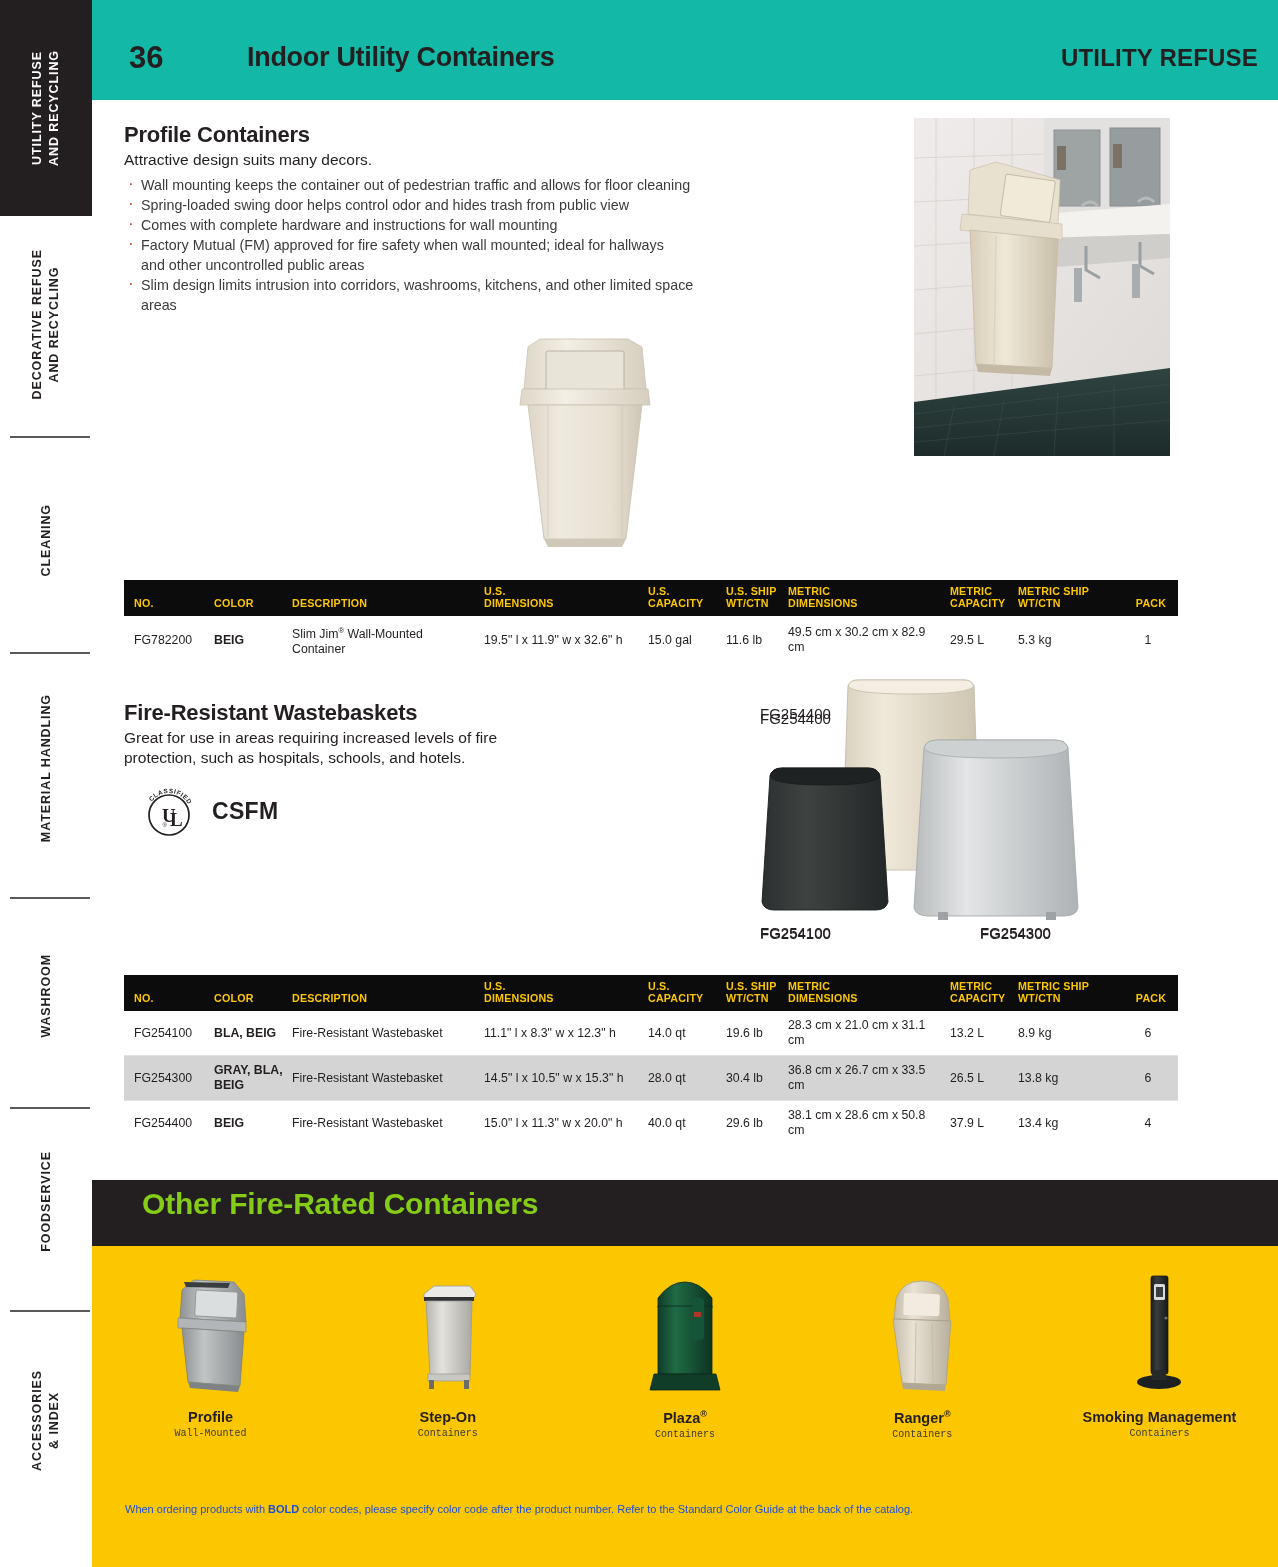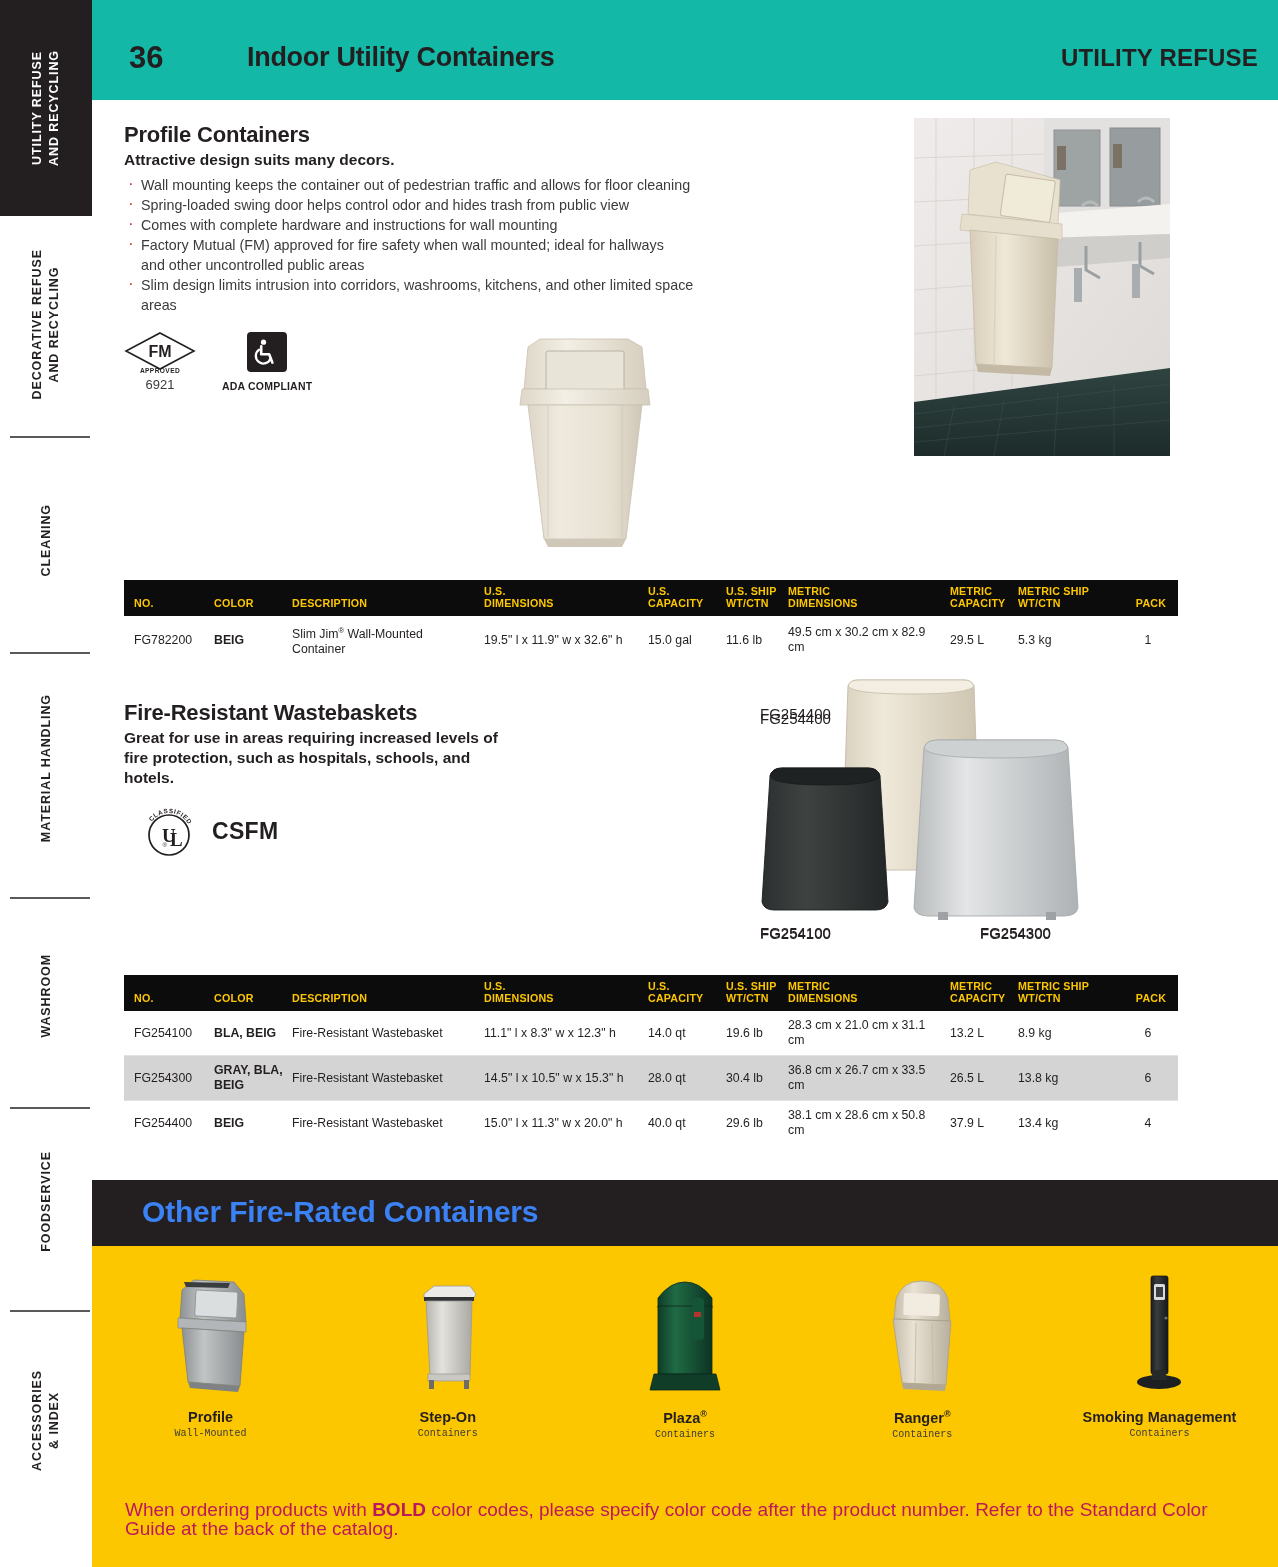--- a/index.html
+++ b/index.html
@@ -43,21 +43,21 @@
     font-size: 27px; font-weight: bold; color: #231f20;
     letter-spacing: -0.3px;
   }
   .header .hsection {
     position: absolute; right: 20px; top: 44px;
     font-size: 24px; font-weight: bold; color: #231f20;
     letter-spacing: 0.2px;
   }
 
   h2.sec-title { font-size: 22px; font-weight: bold; color: #231f20; letter-spacing: -0.2px; }
-  .sec-sub { font-size: 15.5px; font-weight: bold; color: #231f20; line-height: 20px; margin-top: 2px; }
+  .sec-sub { font-size: 15.5px; font-weight: normal; color: #231f20; line-height: 20px; margin-top: 2px; }
   ul.bullets { list-style: none; margin-top: 5px; }
   ul.bullets li {
     position: relative; padding-left: 17px;
     font-size: 14.3px; color: #3b3b3b; line-height: 20px;
   }
   ul.bullets li::before {
     content: "·"; position: absolute; left: 4px; top: -1px;
     color: #c0392b; font-size: 17px; line-height: 20px;
   }
 
@@ -101,32 +101,32 @@
   table.spec tbody td.bold { font-weight: bold; }
   table.spec tbody td.lastcol { text-align: center; padding-right: 10px; }
   table.spec tbody tr.alt td { background: #d4d4d4; }
   table.spec tbody tr { border-bottom: 1px solid #e2e2e2; }
   table.spec tbody tr:last-child { border-bottom: none; }
 
   
   .other-block { position: absolute; left: 92px; top: 1180px; width: 1186px; height: 387px; }
   .other-head { width: 100%; height: 66px; background: #231f20; position: relative; }
   .other-head .oh-title {
-    position: absolute; left: 50px; top: 15px;
-    font-size: 30px; font-weight: bold; color: #3b82f6; letter-spacing: -0.2px;
+    position: absolute; left: 50px; top: 7px;
+    font-size: 30px; font-weight: bold; color: #84cc16; letter-spacing: -0.2px;
   }
   .other-body { width: 100%; height: 321px; background: #fdc700; position: relative; }
   .thumbs { position: absolute; left: 0; top: 20px; width: 100%; display: flex; }
   .thumb { flex: 1; text-align: center; }
   .thumb .art { height: 132px; display: flex; align-items: flex-end; justify-content: center; }
   .thumb .t1 { font-size: 14.5px; font-weight: bold; color: #231f20; margin-top: 11px; }
   .thumb .t2 { font-size: 10px; color: #3b3b3b; margin-top: 3px; font-family: Liberation Mono, monospace; }
   .footnote {
     position: absolute; left: 33px; right: 20px; top: 254px;
-    font-size: 19px; color: #be185d; line-height: 19px;
+    font-size: 11px; color: #1d4ed8; line-height: 19px;
   }
   .footnote b { font-weight: bold; }
   sup.reg { font-size: 0.62em; vertical-align: super; }
 </style>
 </head>
 <body>
 
 <div class="page">
 
   <div class="rail">
@@ -168,42 +168,20 @@
     <h2 class="sec-title">Profile Containers</h2>
     <div class="sec-sub">Attractive design suits many decors.</div>
     <ul class="bullets">
       <li>Wall mounting keeps the container out of pedestrian traffic and allows for floor cleaning</li>
       <li>Spring-loaded swing door helps control odor and hides trash from public view</li>
       <li>Comes with complete hardware and instructions for wall mounting</li>
       <li style="width:540px;">Factory Mutual (FM) approved for fire safety when wall mounted; ideal for hallways and other uncontrolled public areas</li>
       <li>Slim design limits intrusion into corridors, washrooms, kitchens, and other limited space areas</li>
     </ul>
 
-    <div class="certs">
-      <div class="cert">
-        <div class="fm-diamond">
-          <svg width="72" height="40" viewBox="0 0 72 40">
-            <polygon points="36,2 70,20 36,38 2,20" fill="none" stroke="#231f20" stroke-width="1.6"></polygon>
-            <text x="36" y="26" font-family="Liberation Sans, sans-serif" font-size="16" font-weight="bold" fill="#231f20" text-anchor="middle">FM</text>
-          </svg>
-        </div>
-        <div class="fm-approved">APPROVED</div>
-        <div class="fm-num">6921</div>
-      </div>
-      <div class="cert" style="padding-top:1px;">
-        <div class="ada-box">
-          <svg width="30" height="30" viewBox="0 0 30 30">
-            <circle cx="11.5" cy="5.2" r="2.6" fill="#ffffff"></circle>
-            <path d="M9.2 9.3 L9.2 17.2 L17.2 17.2 L20.4 25.6" stroke="#ffffff" stroke-width="2.6" fill="none" stroke-linecap="round" stroke-linejoin="round"></path>
-            <path d="M7.2 12.6 A7.6 7.6 0 1 0 18.6 21.4" stroke="#ffffff" stroke-width="2.3" fill="none" stroke-linecap="round"></path>
-          </svg>
-        </div>
-        <div class="ada-label">ADA COMPLIANT</div>
-      </div>
-    </div>
   </div>
 
   <div class="photo-frame" style="left:500px;top:333px;width:170px;height:225px;">
     <svg width="170" height="225" viewBox="0 0 170 225">
       <defs>
         <linearGradient id="beigeB" x1="0" y1="0" x2="1" y2="0">
           <stop offset="0%" stop-color="#ddd6c8"></stop>
             <stop offset="28%" stop-color="#efeade"></stop>
           <stop offset="72%" stop-color="#e7e1d3"></stop>
             <stop offset="100%" stop-color="#cfc7b6"></stop>

